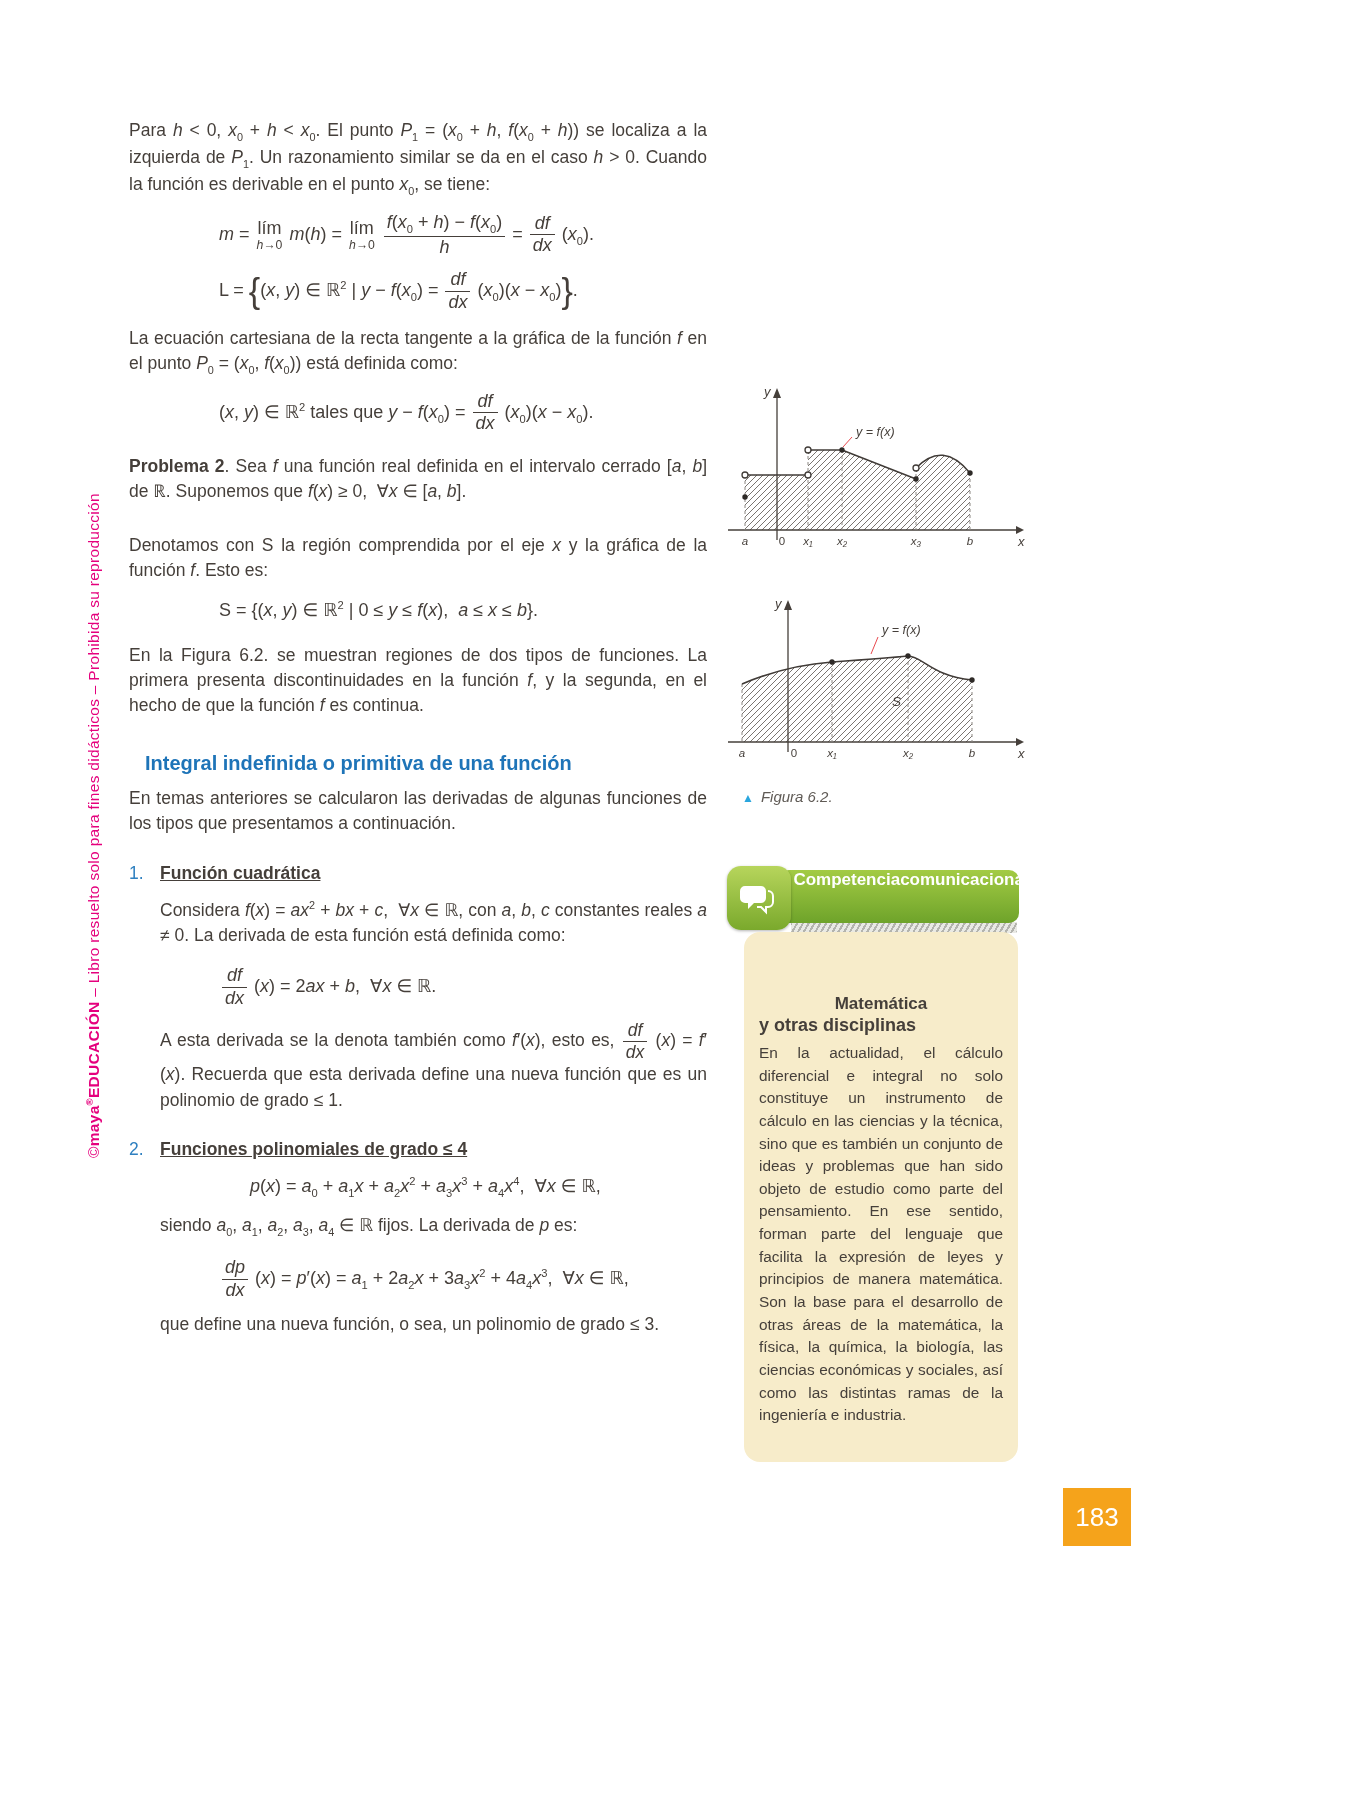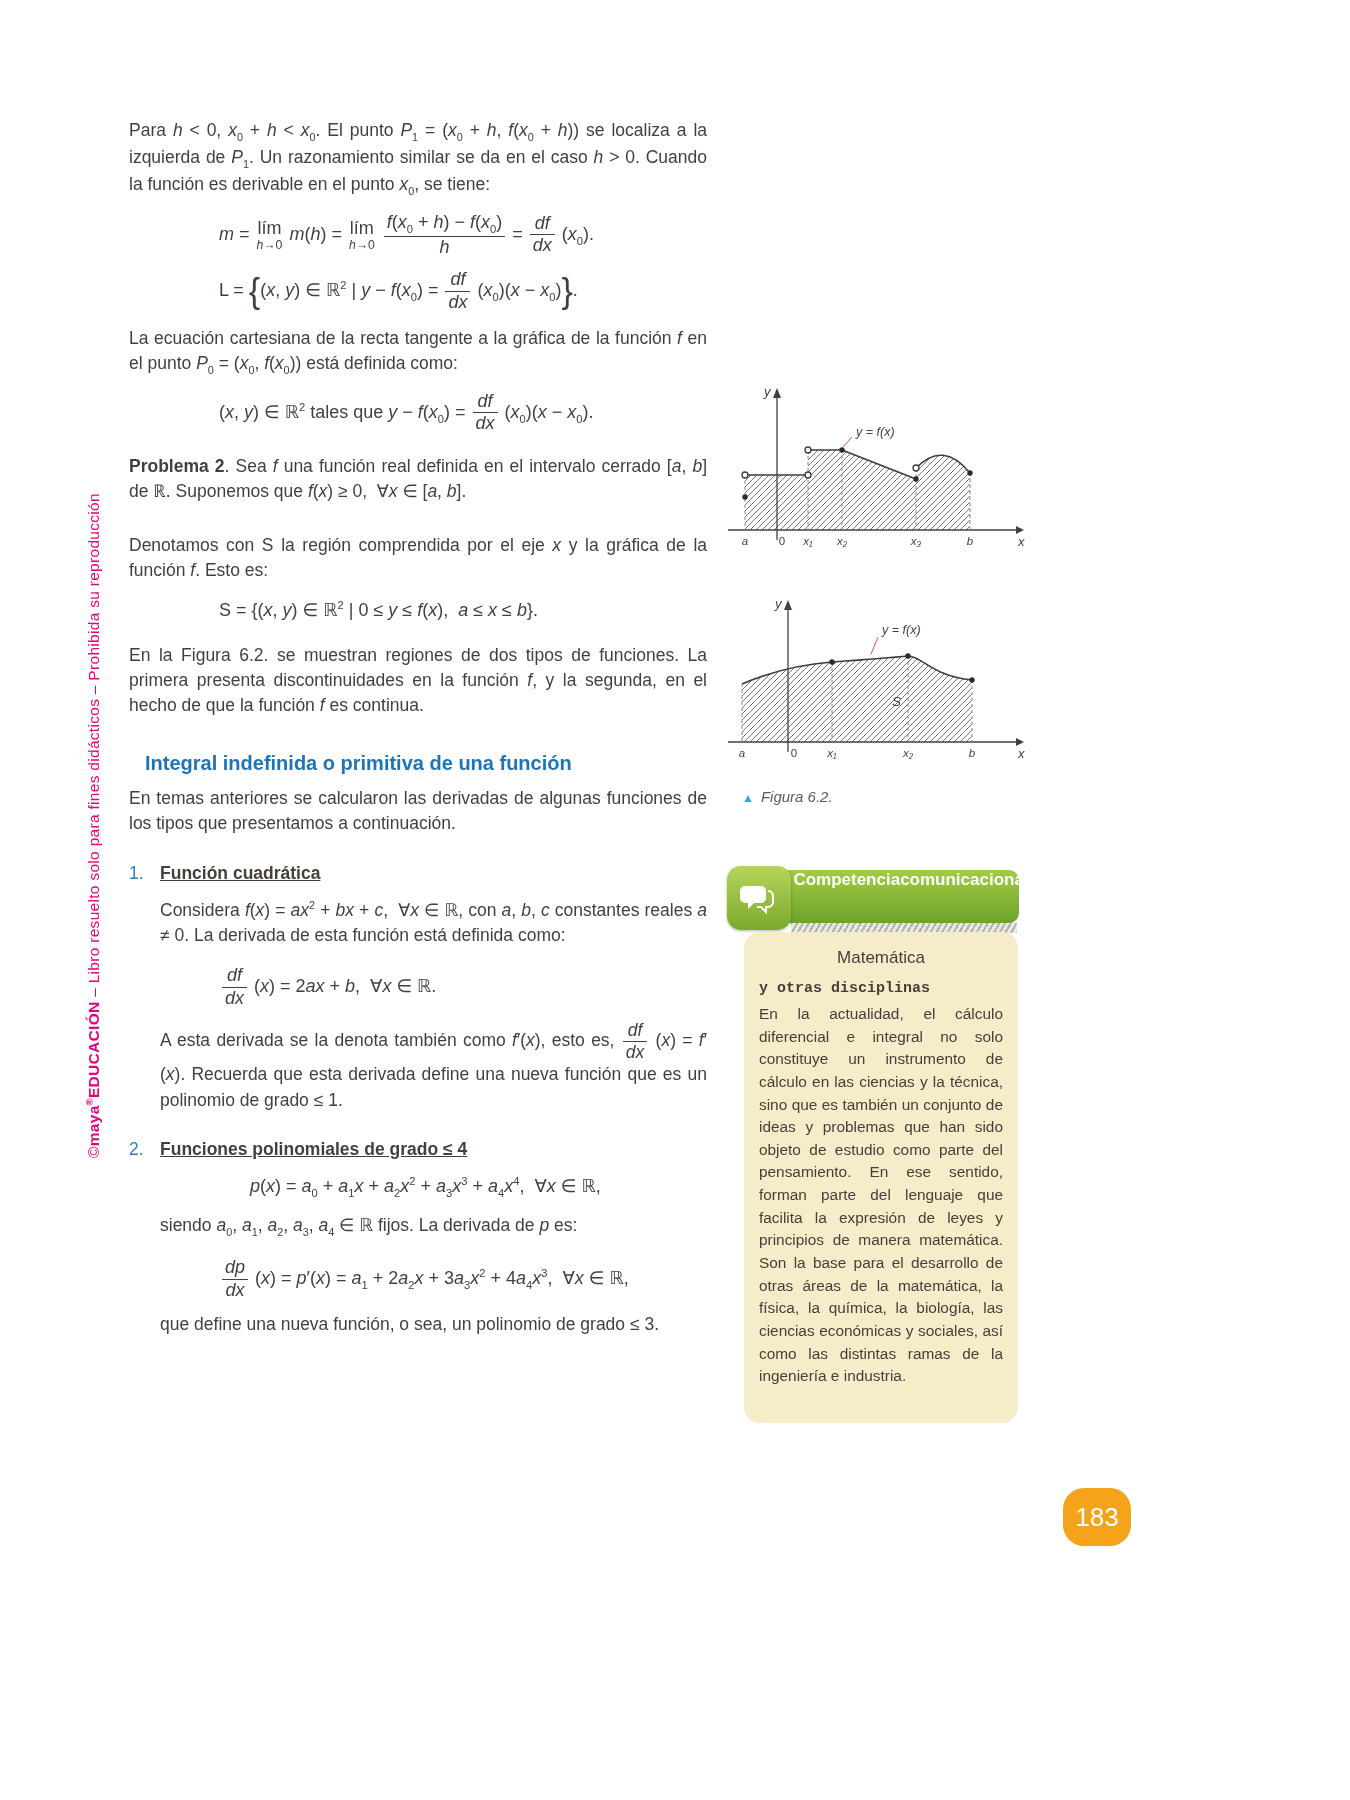--- a/index.html
+++ b/index.html
@@ -53,27 +53,27 @@
     background:linear-gradient(180deg,#a3cb44,#6ea32a);border-radius:10px;
     display:flex;flex-direction:row;justify-content:center;padding-left:24px;
     color:#fff;font-weight:bold;font-size:17px;line-height:1.15;box-sizing:border-box;}
   .comp-icon{position:absolute;left:0;top:0;width:64px;height:64px;border-radius:14px;
     background:linear-gradient(180deg,#b7d55c,#7aa92c);display:flex;align-items:center;
     justify-content:center;box-shadow:0 1px 3px rgba(0,0,0,.3);}
 
   
   .note{position:absolute;left:744px;top:932px;width:274px;box-sizing:border-box;
         background:#f7ecca;border-radius:16px;padding:16px 15px 20px;}
-  .note-title1{font-weight:normal;font-size:17px;text-align:center;}
-  .note-title2{font-weight:bold;font-size:15px;margin-top:12px;font-family:Liberation Mono, monospace;}
+  .note-title1{font-weight:bold;font-size:17px;text-align:center;margin-top:46px;}
+  .note-title2{font-weight:bold;font-size:18px;margin-top:1px;}
   .note-body{margin-top:6px;font-size:15.4px;line-height:1.47;text-align:justify;hyphens:auto;}
 
   
   .page-tab{position:absolute;left:1063px;top:1488px;width:68px;height:58px;background:#f5a31b;
-            color:#fff;display:flex;align-items:center;justify-content:center;font-size:26px;border-radius:21px;}
+            color:#fff;display:flex;align-items:center;justify-content:center;font-size:26px;}
 </style>
 </head>
 <body>
 
 <div class="page">
 
   <div class="side-text">©<b>maya<sup>®</sup>EDUCACIÓN</b> – Libro resuelto solo para fines didácticos – Prohibida su reproducción</div>
 
   <div class="main">
 

